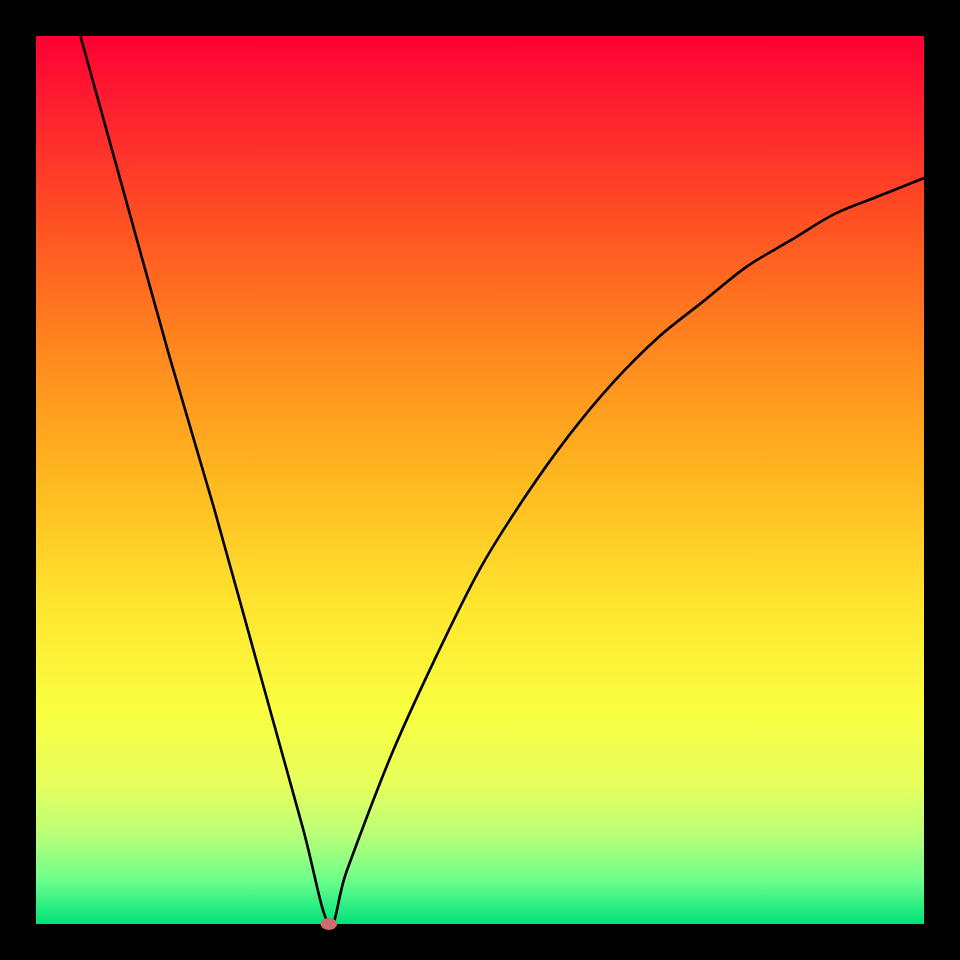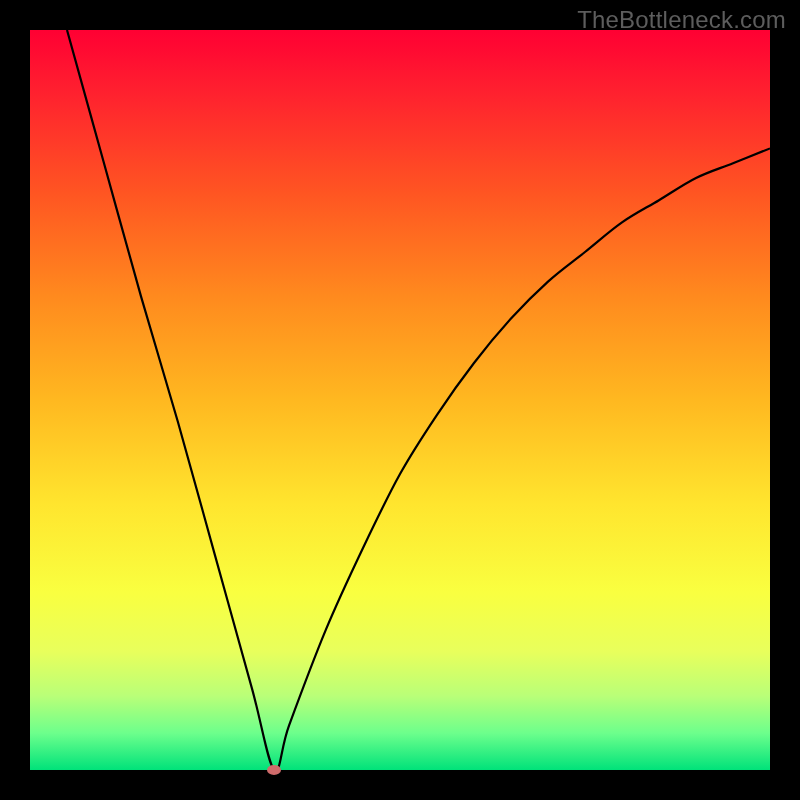--- a/index.html
+++ b/index.html
@@ -56,21 +56,20 @@
     height: 10px;
     border-radius: 50%;
     background: #cf6b6b;
     transform: translate(-50%, -50%);
   }
 </style>
 </head>
 <body>
 
 <div class="frame">
-  <div class="watermark">TheBottleneck.com</div>
 
   <div class="plot-area">
     <svg class="curve-svg" viewBox="0 0 740 740" preserveAspectRatio="none">
       <path id="curvePath" class="curve-path" d="M 37 0 C 43.166666666666664 22.200000000000006, 61.666666666666664 88.80000000000004, 74 133.20000000000005 C 86.33333333333333 177.60000000000005, 98.66666666666667 223.23333333333332, 111 266.4 C 123.33333333333333 309.56666666666666, 135.66666666666666 349.03333333333336, 148 392.20000000000005 C 160.33333333333334 435.36666666666673, 172.66666666666666 481, 185 525.4 C 197.33333333333334 569.8, 212.13333333333333 622.8333333333334, 222 658.6 C 231.86666666666667 694.3666666666667, 238.03333333333336 733.8333333333334, 244.20000000000002 740 C 250.36666666666667 746.1666666666666, 250.36666666666667 719.0333333333333, 259 695.6 C 267.6333333333333 672.1666666666667, 283.6666666666667 629, 296 599.4 C 308.3333333333333 569.8, 320.6666666666667 543.9, 333 518 C 345.3333333333333 492.1, 357.66666666666663 466.2, 370 444 C 382.33333333333337 421.8, 394.66666666666674 403.3, 407.00000000000006 384.8 C 419.33333333333337 366.3, 431.6666666666667 349.0333333333333, 444 332.99999999999994 C 456.3333333333333 316.9666666666666, 468.6666666666667 302.1666666666667, 481 288.6 C 493.3333333333333 275.03333333333336, 505.6666666666667 262.7, 518 251.59999999999997 C 530.3333333333334 240.49999999999997, 542.6666666666666 231.86666666666667, 555 222 C 567.3333333333334 212.13333333333333, 579.6666666666666 201.03333333333333, 592 192.39999999999998 C 604.3333333333334 183.76666666666662, 616.6666666666666 177.59999999999994, 629 170.19999999999993 C 641.3333333333334 162.79999999999993, 653.6666666666666 154.16666666666666, 666 148 C 678.3333333333334 141.83333333333334, 690.6666666666666 138.13333333333338, 703 133.20000000000005 C 715.3333333333334 128.2666666666667, 733.8333333333334 120.86666666666666, 740 118.39999999999998"></path>
     </svg>
     <div id="marker" class="marker" style="left: 244.2px; top: 740px; background: rgb(207, 107, 107);"></div>
   </div>
 </div>
 
 </body></html>

